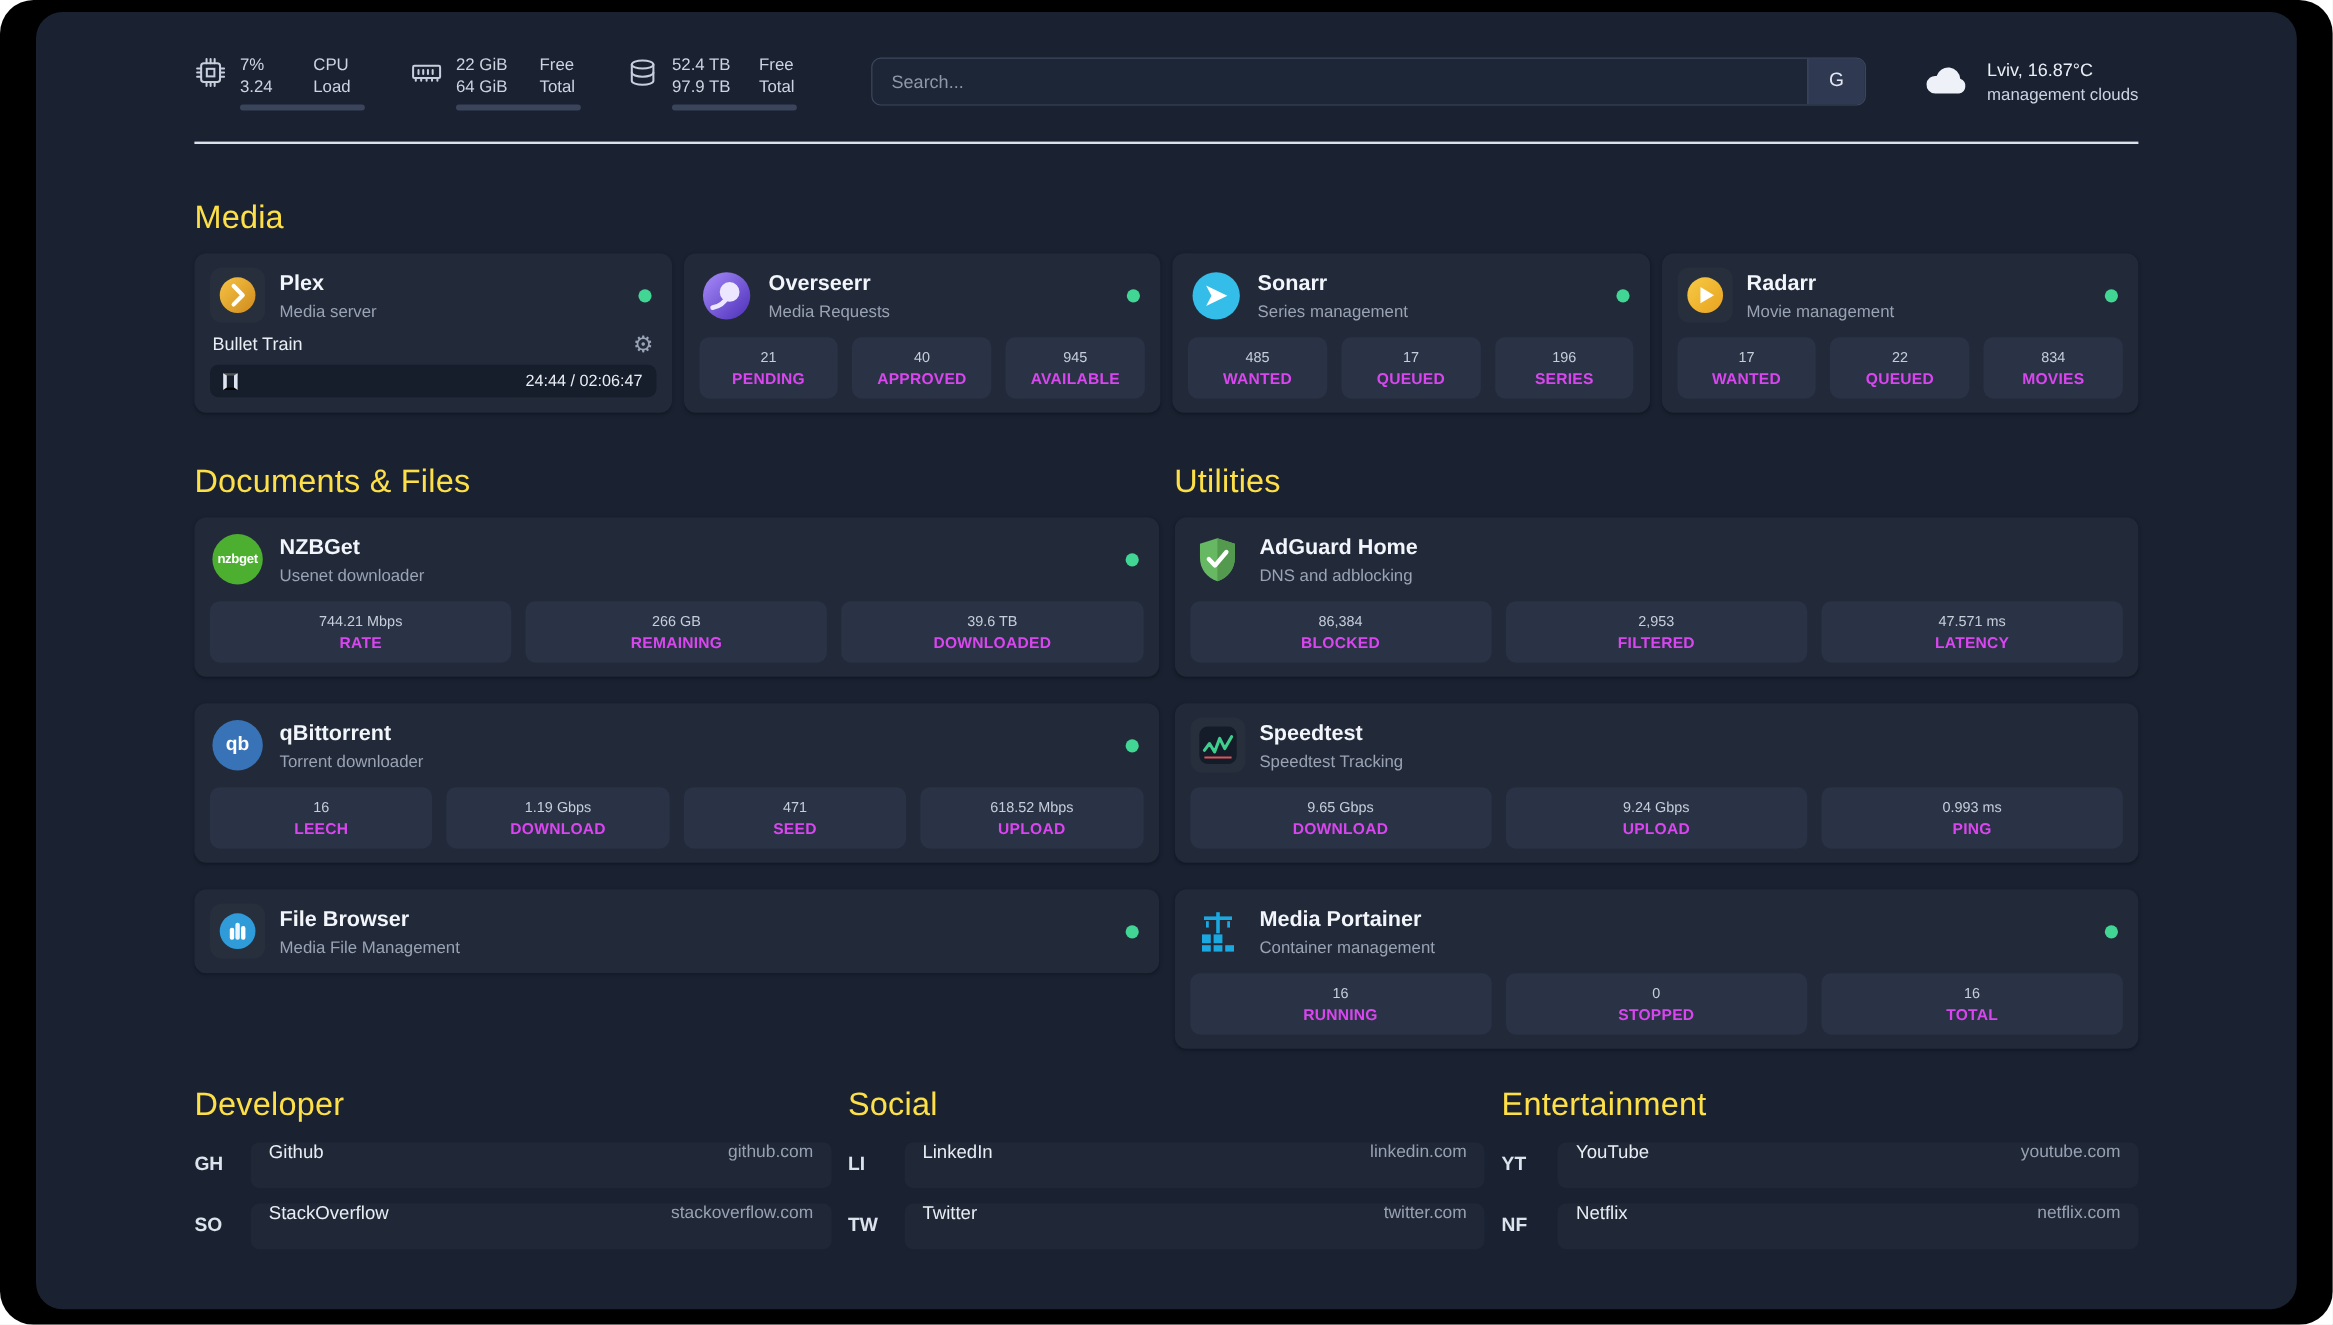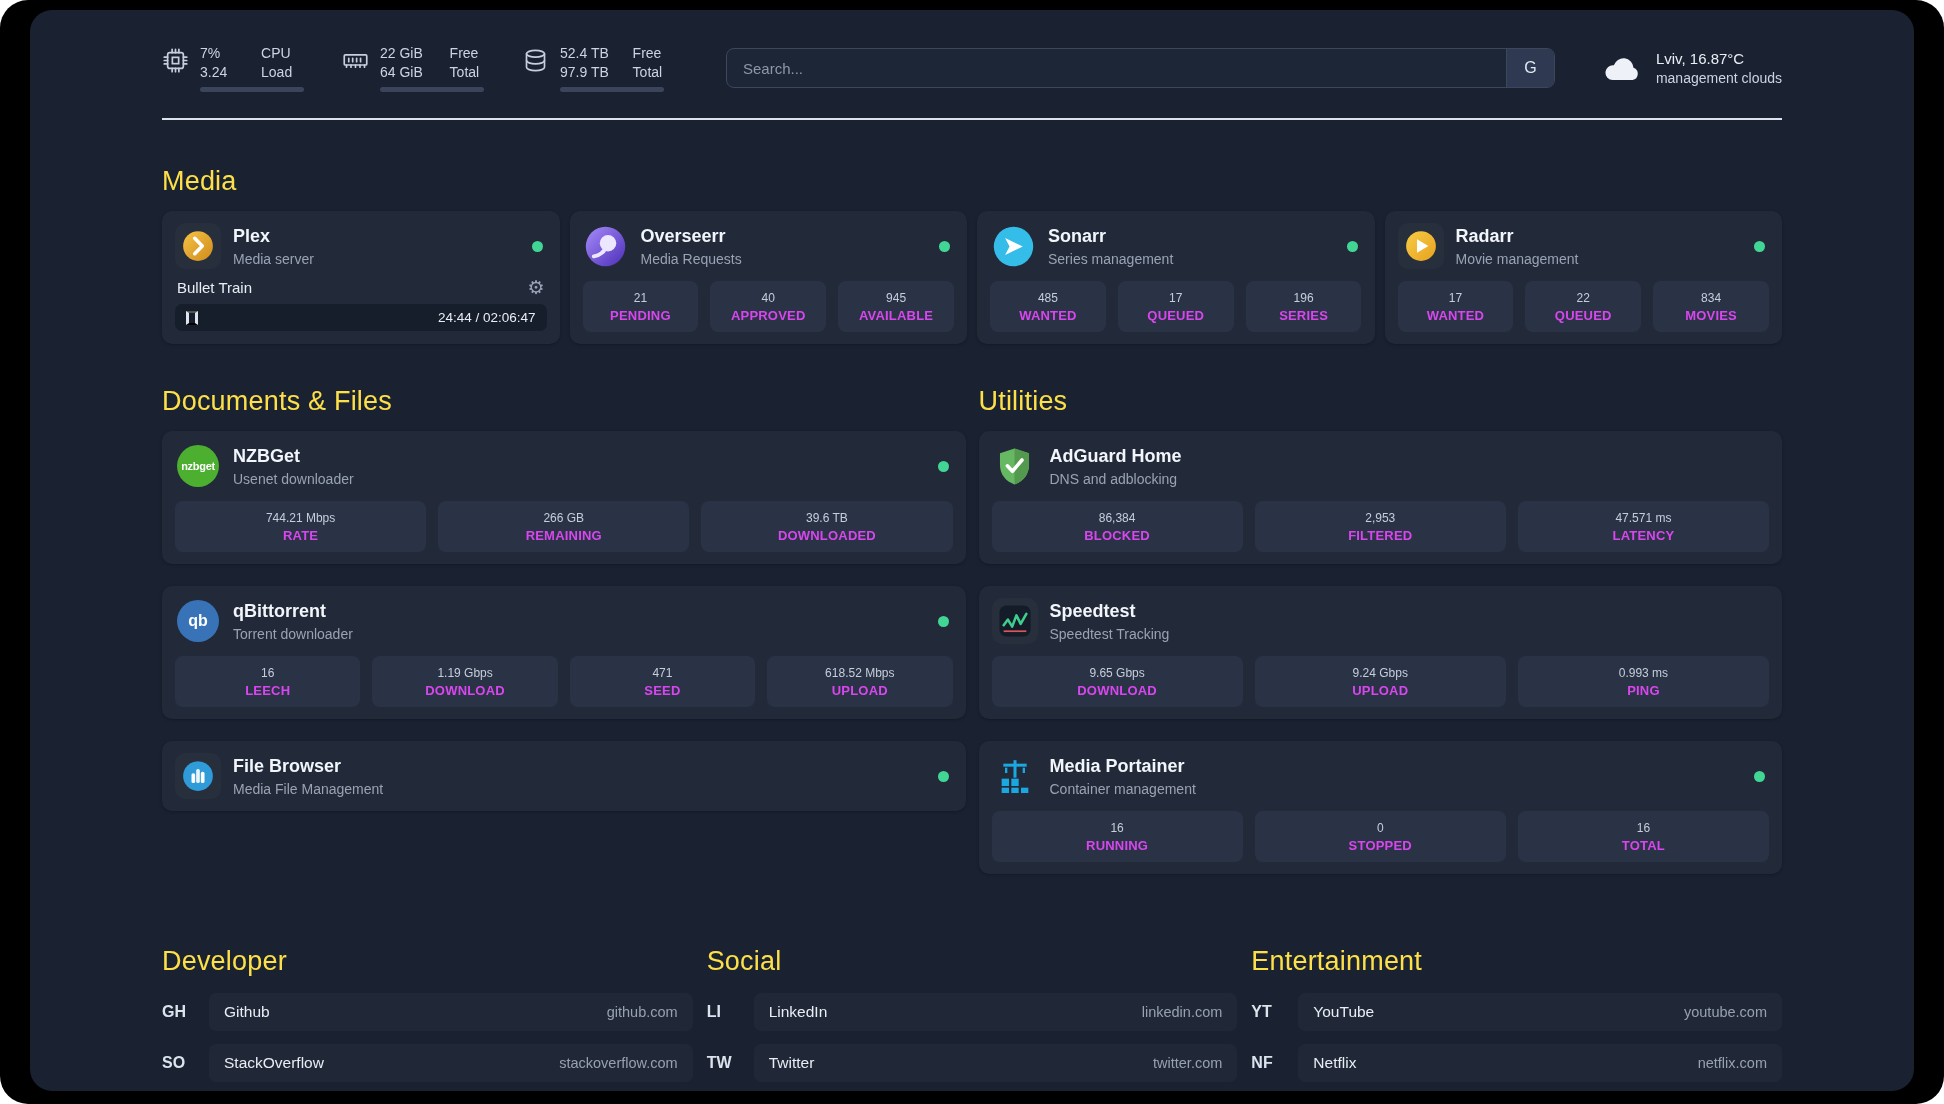--- a/index.html
+++ b/index.html
@@ -16,21 +16,21 @@
   .mon-body{display:flex;flex-direction:column;min-width:104px}
   .mon-grid{display:grid;grid-template-columns:auto auto;column-gap:22px;row-gap:1px;font-size:14px;color:#ccd4e1;line-height:1.3;white-space:nowrap}
   .mon-bar{height:5px;background:#3a455b;border-radius:3px;margin-top:6px;overflow:hidden}
   .mon-fill{height:100%;background:#cdd5e3;border-radius:3px}
 
   .search-wrap{flex:1;display:flex;margin:0 46px 0 24px;height:40px;border:1px solid #3d475c;border-radius:8px;overflow:hidden;background:#1d2636}
   input.search{flex:1;background:transparent;border:none;outline:none;color:#dfe5ef;font-size:15px;padding:0 16px;font-family:inherit}
   input.search::placeholder{color:#8d97a8}
   .engine-btn{width:48px;background:#2f3a52;color:#e3e9f2;border:none;border-left:1px solid #3d475c;font-size:16px;cursor:pointer;font-family:inherit}
 
-  .weather{display:flex;align-items:flex-end;gap:13px}
+  .weather{display:flex;align-items:center;gap:13px}
   .weather-loc{font-size:15px;color:#eaeef6;line-height:1.4}
   .weather-cond{font-size:14px;color:#ccd4e1;line-height:1.4}
 
   .divider{border:none;border-top:2px solid #dde2ea;margin-top:26px}
 
   
   .section-title{font-size:27px;font-weight:500;color:#fde047;letter-spacing:.2px}
   .media-section{margin-top:46px}
   .media-row{display:grid;grid-template-columns:repeat(4,1fr);gap:10px;margin-top:14px}
   .grid-2{display:grid;grid-template-columns:1fr 1fr;gap:13px;margin-top:42px;align-items:start}
@@ -58,25 +58,25 @@
   .player-top{display:flex;align-items:center;padding:0 2px}
   .track-title{font-size:15px;color:#e9edf4}
   .gear-btn{margin-left:auto;background:none;border:none;color:#99a3b5;font-size:19px;cursor:pointer;line-height:1;font-family:inherit}
   .player-bar{display:flex;align-items:center;margin-top:7px;background:#161d2b;border-radius:7px;height:27px;padding:0 11px;gap:11px}
   .pause-btn{width:12px;height:14px;border-left:3.5px solid #dfe5ee;border-right:3.5px solid #dfe5ee;background:none;cursor:pointer;flex:none}
   .rail{flex:1;height:9px}
   .rail-fill{height:100%;background:#6f7a8f;border-radius:5px}
   .time{font-size:13.5px;color:#e9edf4;flex:none}
 
   
-  .links{display:grid;grid-template-columns:repeat(3,1fr);gap:14px;margin-top:72px}
+  .links{display:grid;grid-template-columns:repeat(3,1fr);gap:14px;margin-top:31px}
   .link-rows{display:flex;flex-direction:column;gap:13px;margin-top:16px}
   .link-row{display:flex;align-items:center}
   .abbr{width:47px;font-size:16px;font-weight:700;color:#dde3ed;flex:none}
-  .pill{flex:1;display:flex;align-items:center;background:#202837;border-radius:7px;height:38px;padding:0 15px;cursor:pointer}
+  .pill{flex:1;display:flex;align-items:flex-start;background:#202837;border-radius:7px;height:38px;padding:0 15px;cursor:pointer}
   .link-name{font-size:15.5px;color:#e9edf4}
   .link-domain{margin-left:auto;font-size:14.5px;color:#96a1b1}
 </style>
 </head>
 <body>
 
 <div class="frame">
 <div class="window">
 <div class="content">
 

